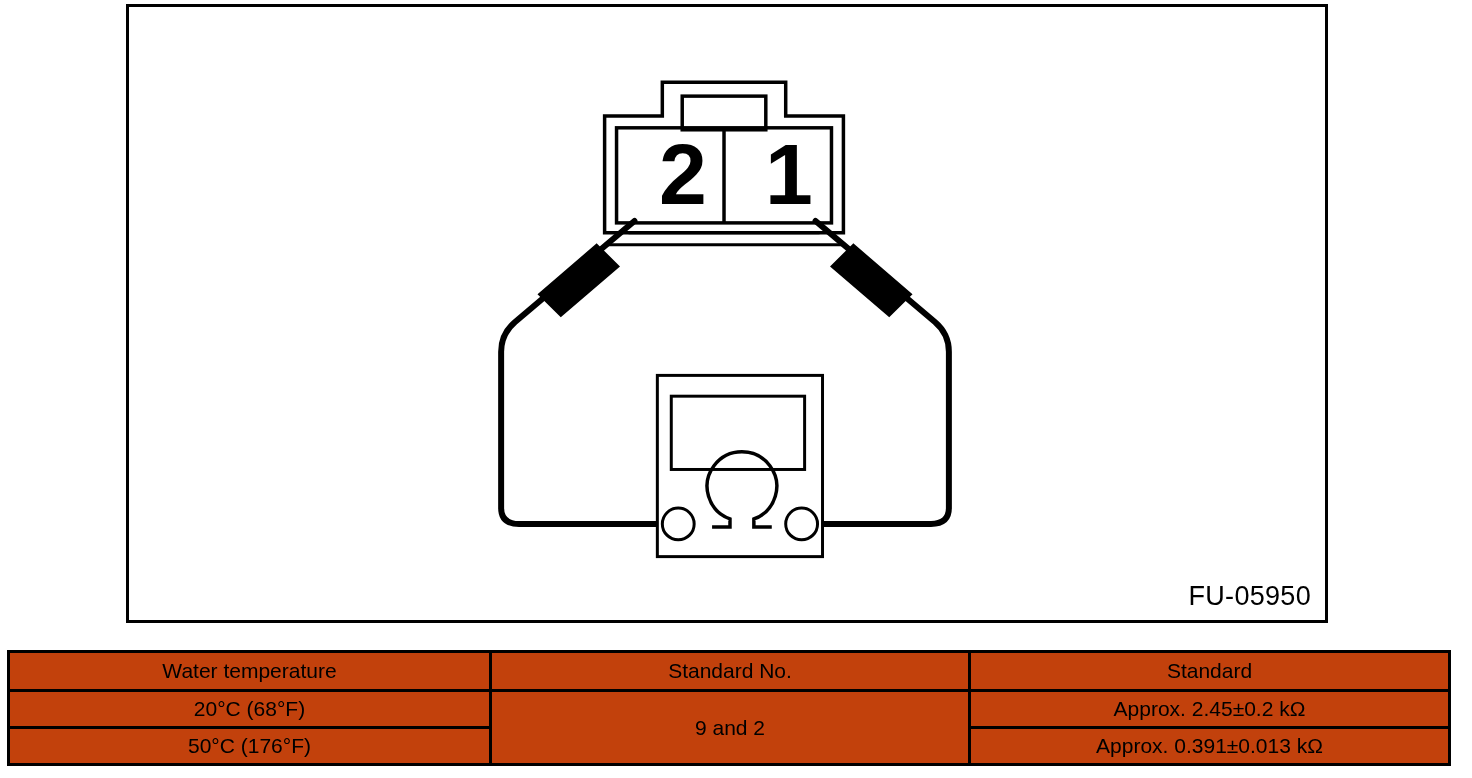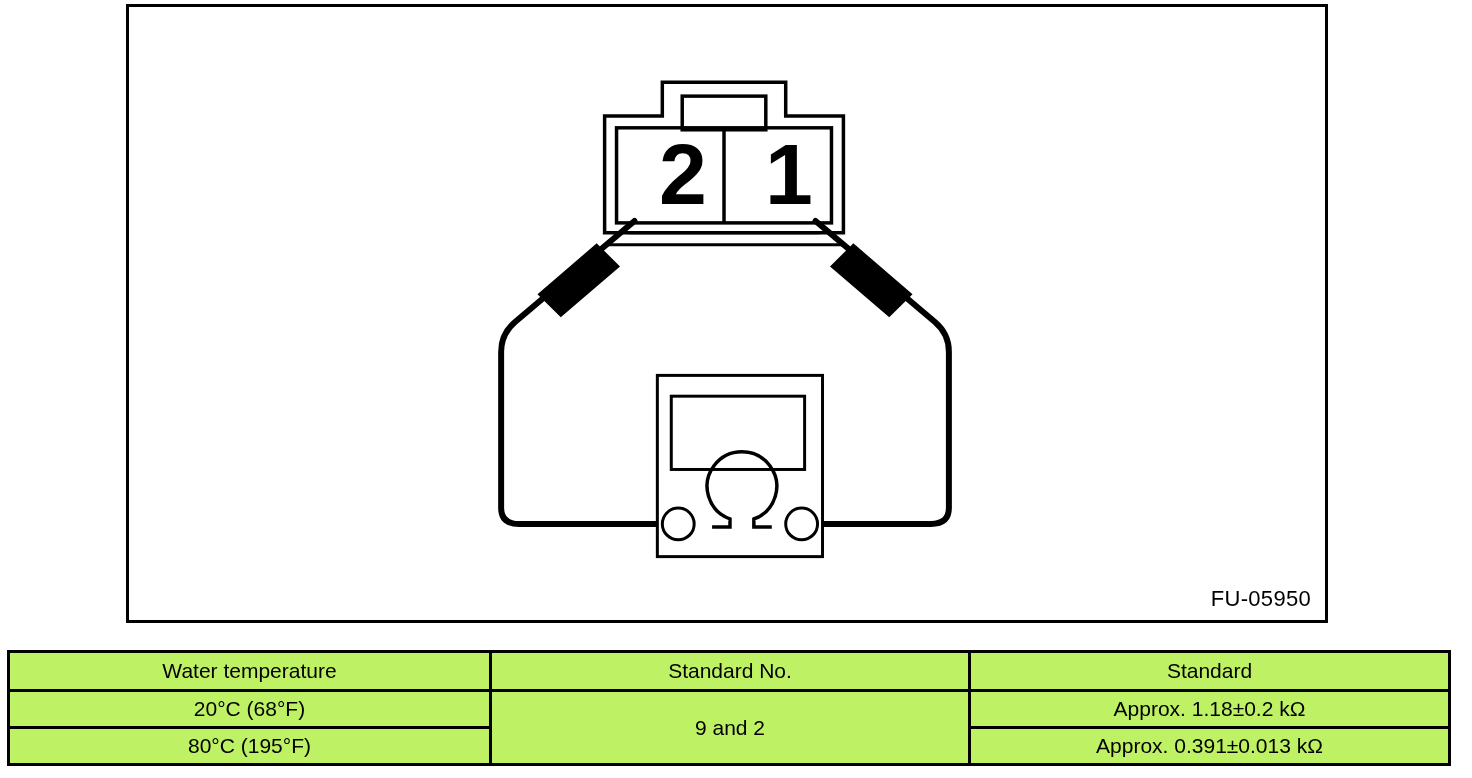--- a/index.html
+++ b/index.html
@@ -34,21 +34,21 @@
     top: 0;
     width: 100%;
     height: 100%;
     display: block;
   }
 
   #figure-code {
     position: absolute;
     right: 14px;
     bottom: 8px;
-    font-size: 22px;
+    font-size: 27px;
     letter-spacing: 0.3px;
     font-family: "Liberation Sans", sans-serif;
     white-space: nowrap;
   }
 
   
   .terminal-number {
     position: absolute;
     font-family: "Liberation Sans", sans-serif;
     font-weight: bold;
@@ -72,21 +72,21 @@
     width: 1441px;
     table-layout: fixed;
   }
   table#spec-table td {
     border: 3px solid #000000;
     text-align: center;
     vertical-align: middle;
     font-family: "Liberation Sans", sans-serif;
     font-size: 21px;
     padding: 0;
-    background: #bef264;
+    background: #c2410c;
   }
   table#spec-table tr.header-row td { height: 36px; }
   table#spec-table tr.data-row td { height: 34px; }
   col.col-temp { width: 482px; }
   col.col-terminal { width: 479px; }
   col.col-standard { width: 480px; }
 </style>
 </head>
 <body>
 
@@ -187,21 +187,21 @@
     </colgroup>
     <tbody>
       <tr class="header-row">
         <td>Water temperature</td>
         <td>Standard No.</td>
         <td>Standard</td>
       </tr>
       <tr class="data-row">
         <td>20°C (68°F)</td>
         <td rowspan="2">9 and 2</td>
-        <td>Approx. 1.18±0.2 kΩ</td>
+        <td>Approx. 2.45±0.2 kΩ</td>
       </tr>
       <tr class="data-row">
-        <td>80°C (195°F)</td>
+        <td>50°C (176°F)</td>
         <td>Approx. 0.391±0.013 kΩ</td>
       </tr>
     </tbody>
   </table>
 </div>
 
 </body></html>

